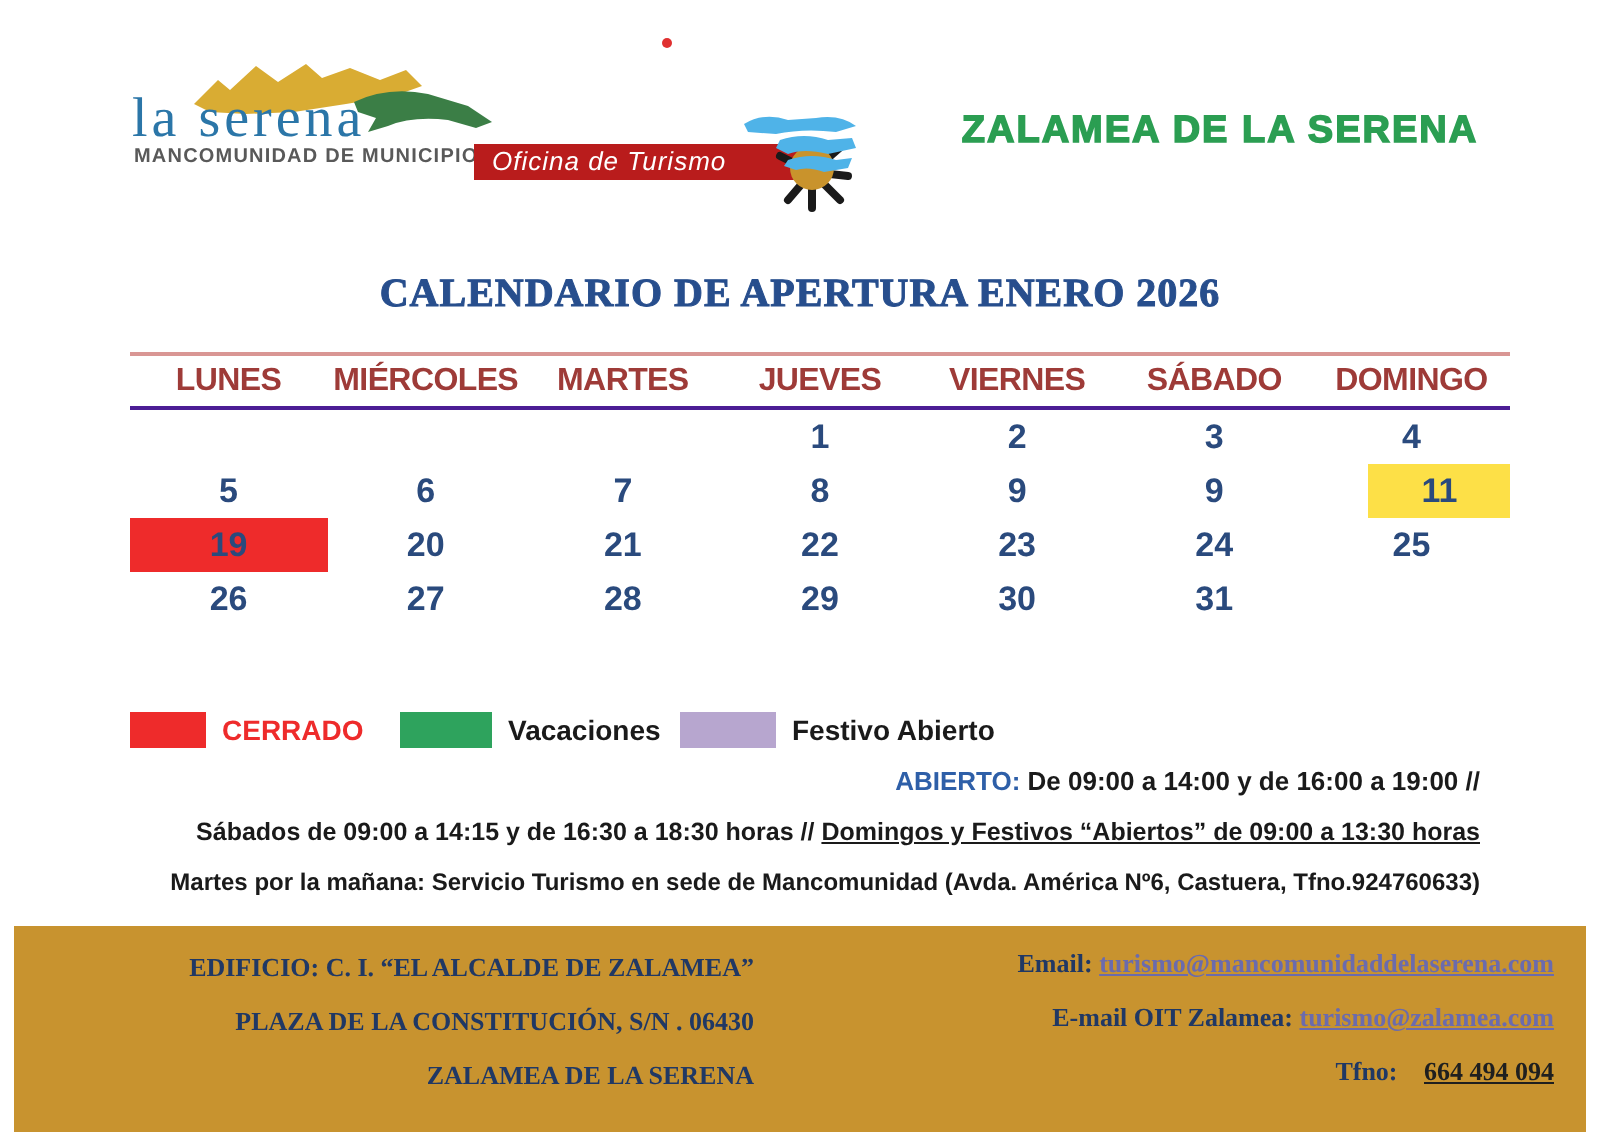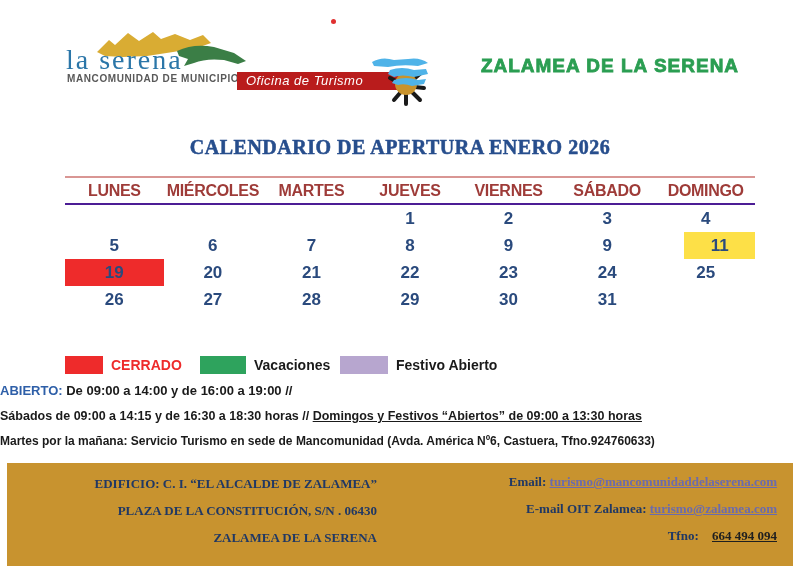--- a/index.html
+++ b/index.html
@@ -50,21 +50,21 @@
   .cal-cell.cerrado { background:#EE2B2B; }
   .cal-cell.festivo { background:#fde047;margin-left:28px; }
   
   .legend-item { position:absolute; top:356px; display:flex; align-items:center; }
   .legend-swatch { height:18px; display:inline-block; }
   .legend-label { font-size:14px; font-weight:bold; margin-left:8px; color:#1a1a1a; }
   #legend-cerrado  { left:65px; }  #legend-cerrado  .legend-swatch { width:38px; }
   #legend-vacaciones { left:200px; } #legend-vacaciones .legend-swatch { width:46px; }
   #legend-festivo  { left:340px; } #legend-festivo  .legend-swatch { width:48px; }
   
-  .note { position:absolute; left:0; width:740px; text-align:left; font-weight:bold; color:#1a1a1a; }
+  .note { position:absolute; left:0; width:740px; text-align:right; font-weight:bold; color:#1a1a1a; }
   #note-abierto { top:383px; font-size:13px; }
   #note-abierto .abierto-label { color:#2E5FA8; }
   #note-weekend { top:409px; font-size:12.5px; }
   #note-weekend .underlined { text-decoration:underline;margin-top:48px; }
   #note-martes { top:434px; font-size:12px; }
   
   #footer {
     position:absolute; left:7px; top:463px; width:786px; height:103px;
     background:#C8932F; display:flex;
     font-family:"Liberation Serif", serif; font-weight:bold; color:#203864;

